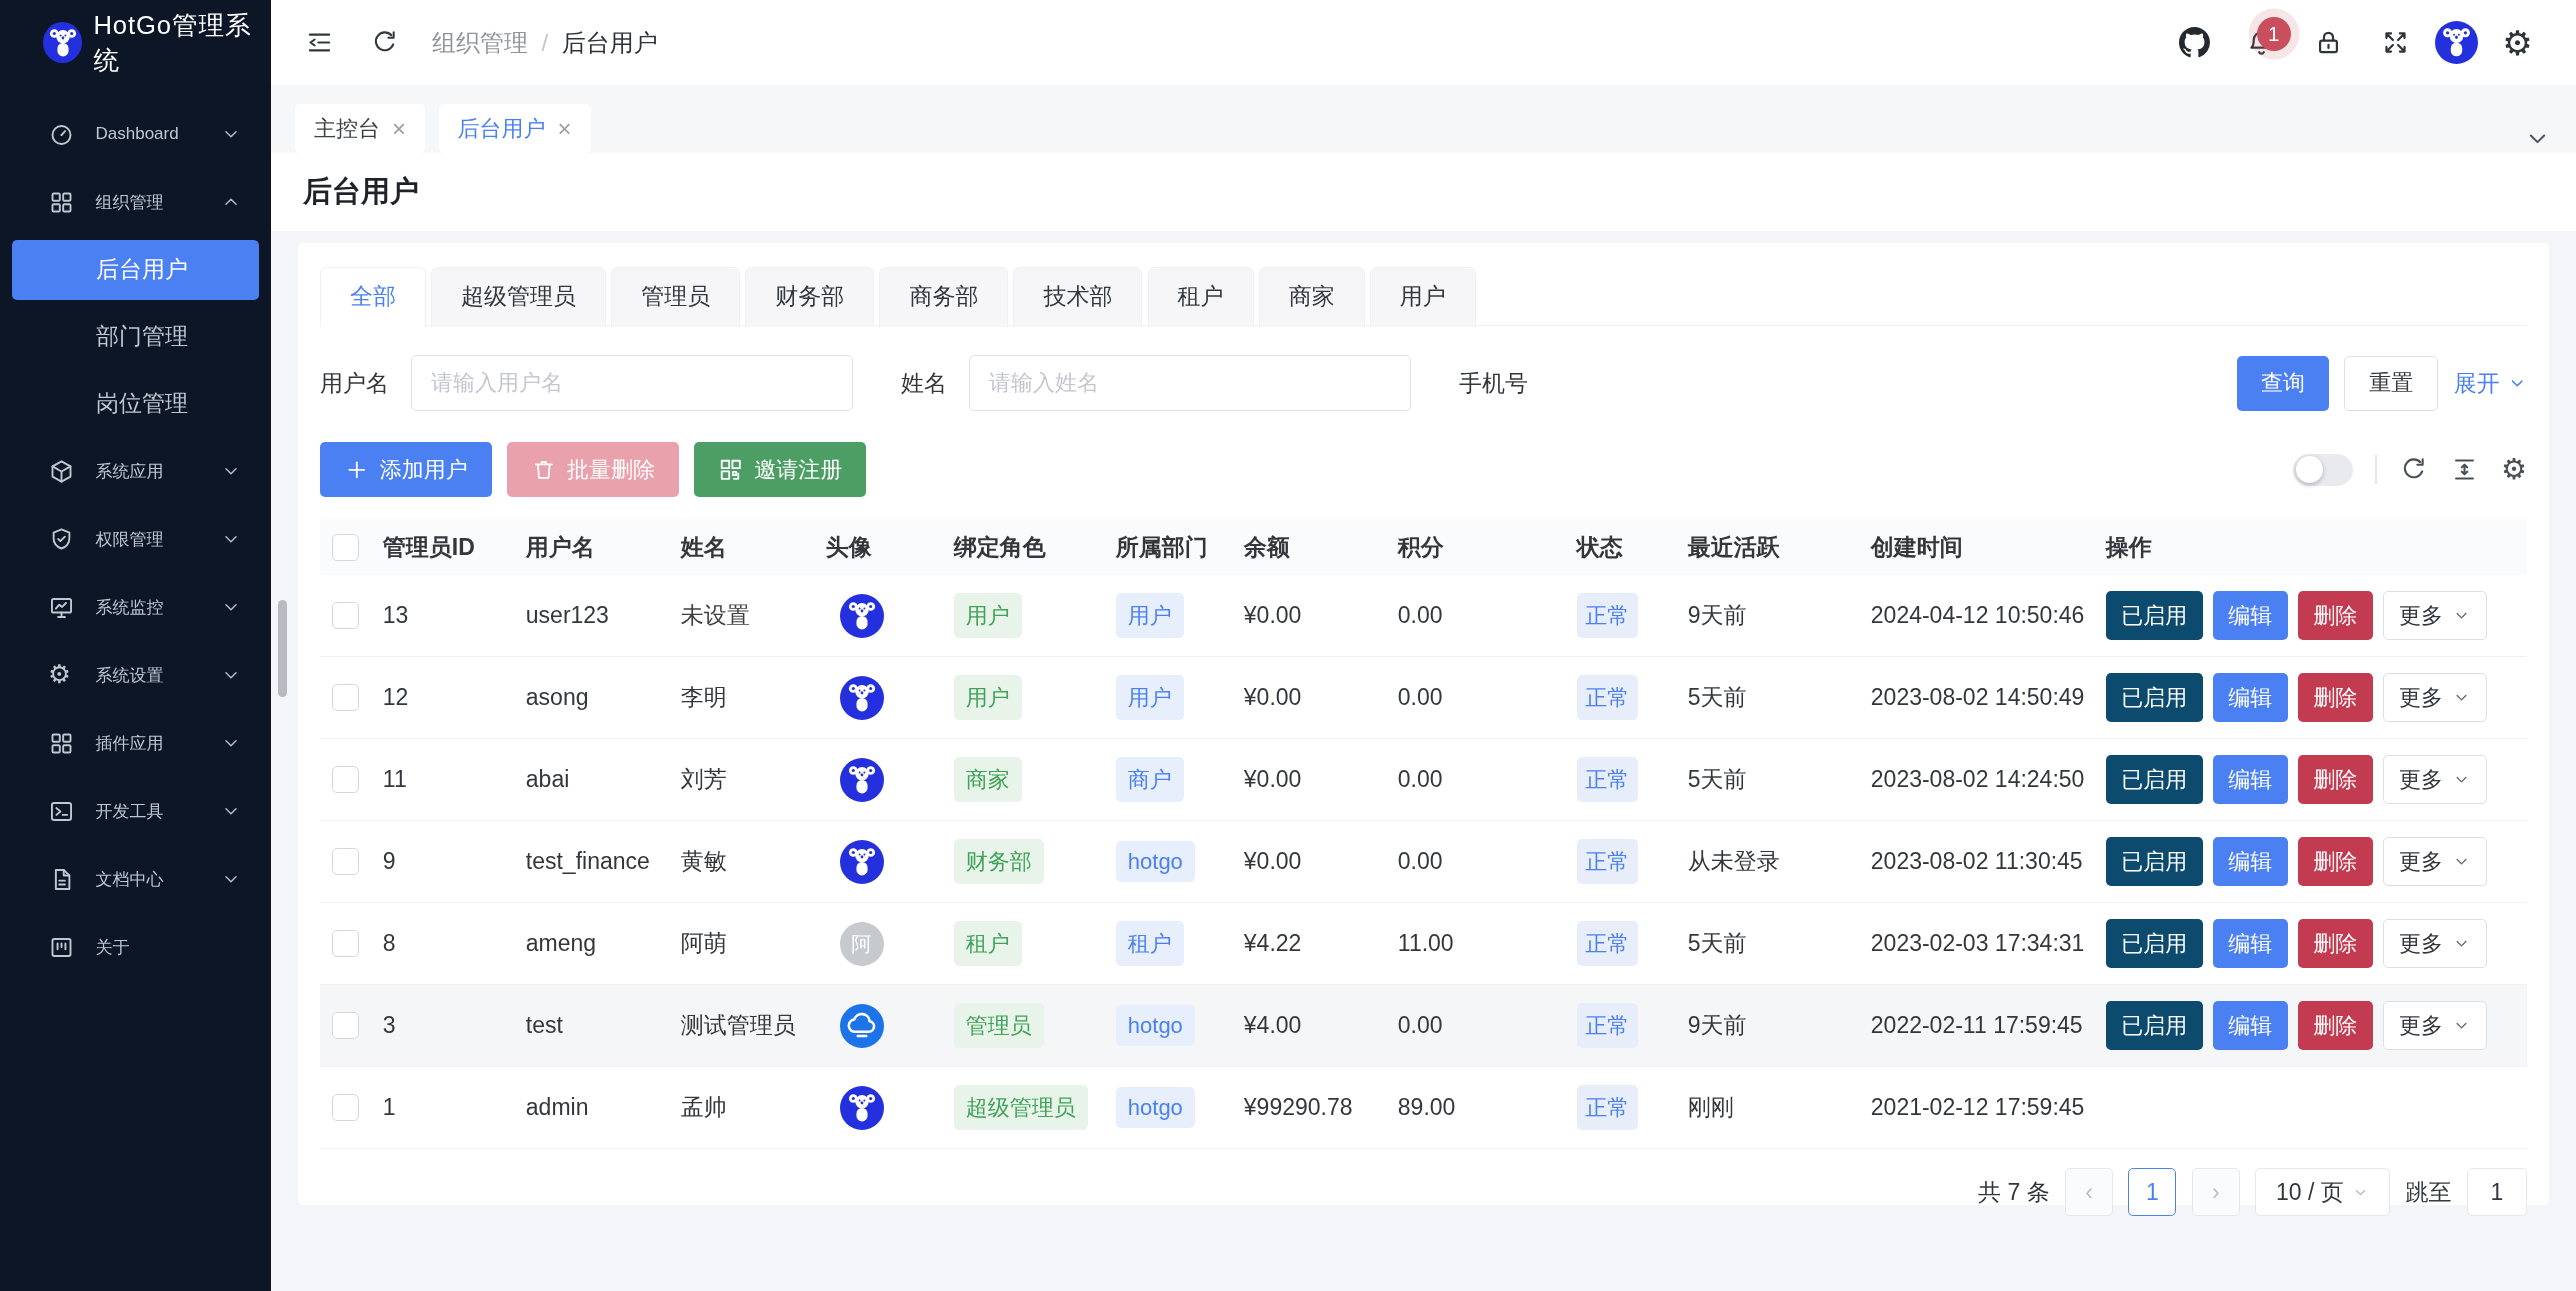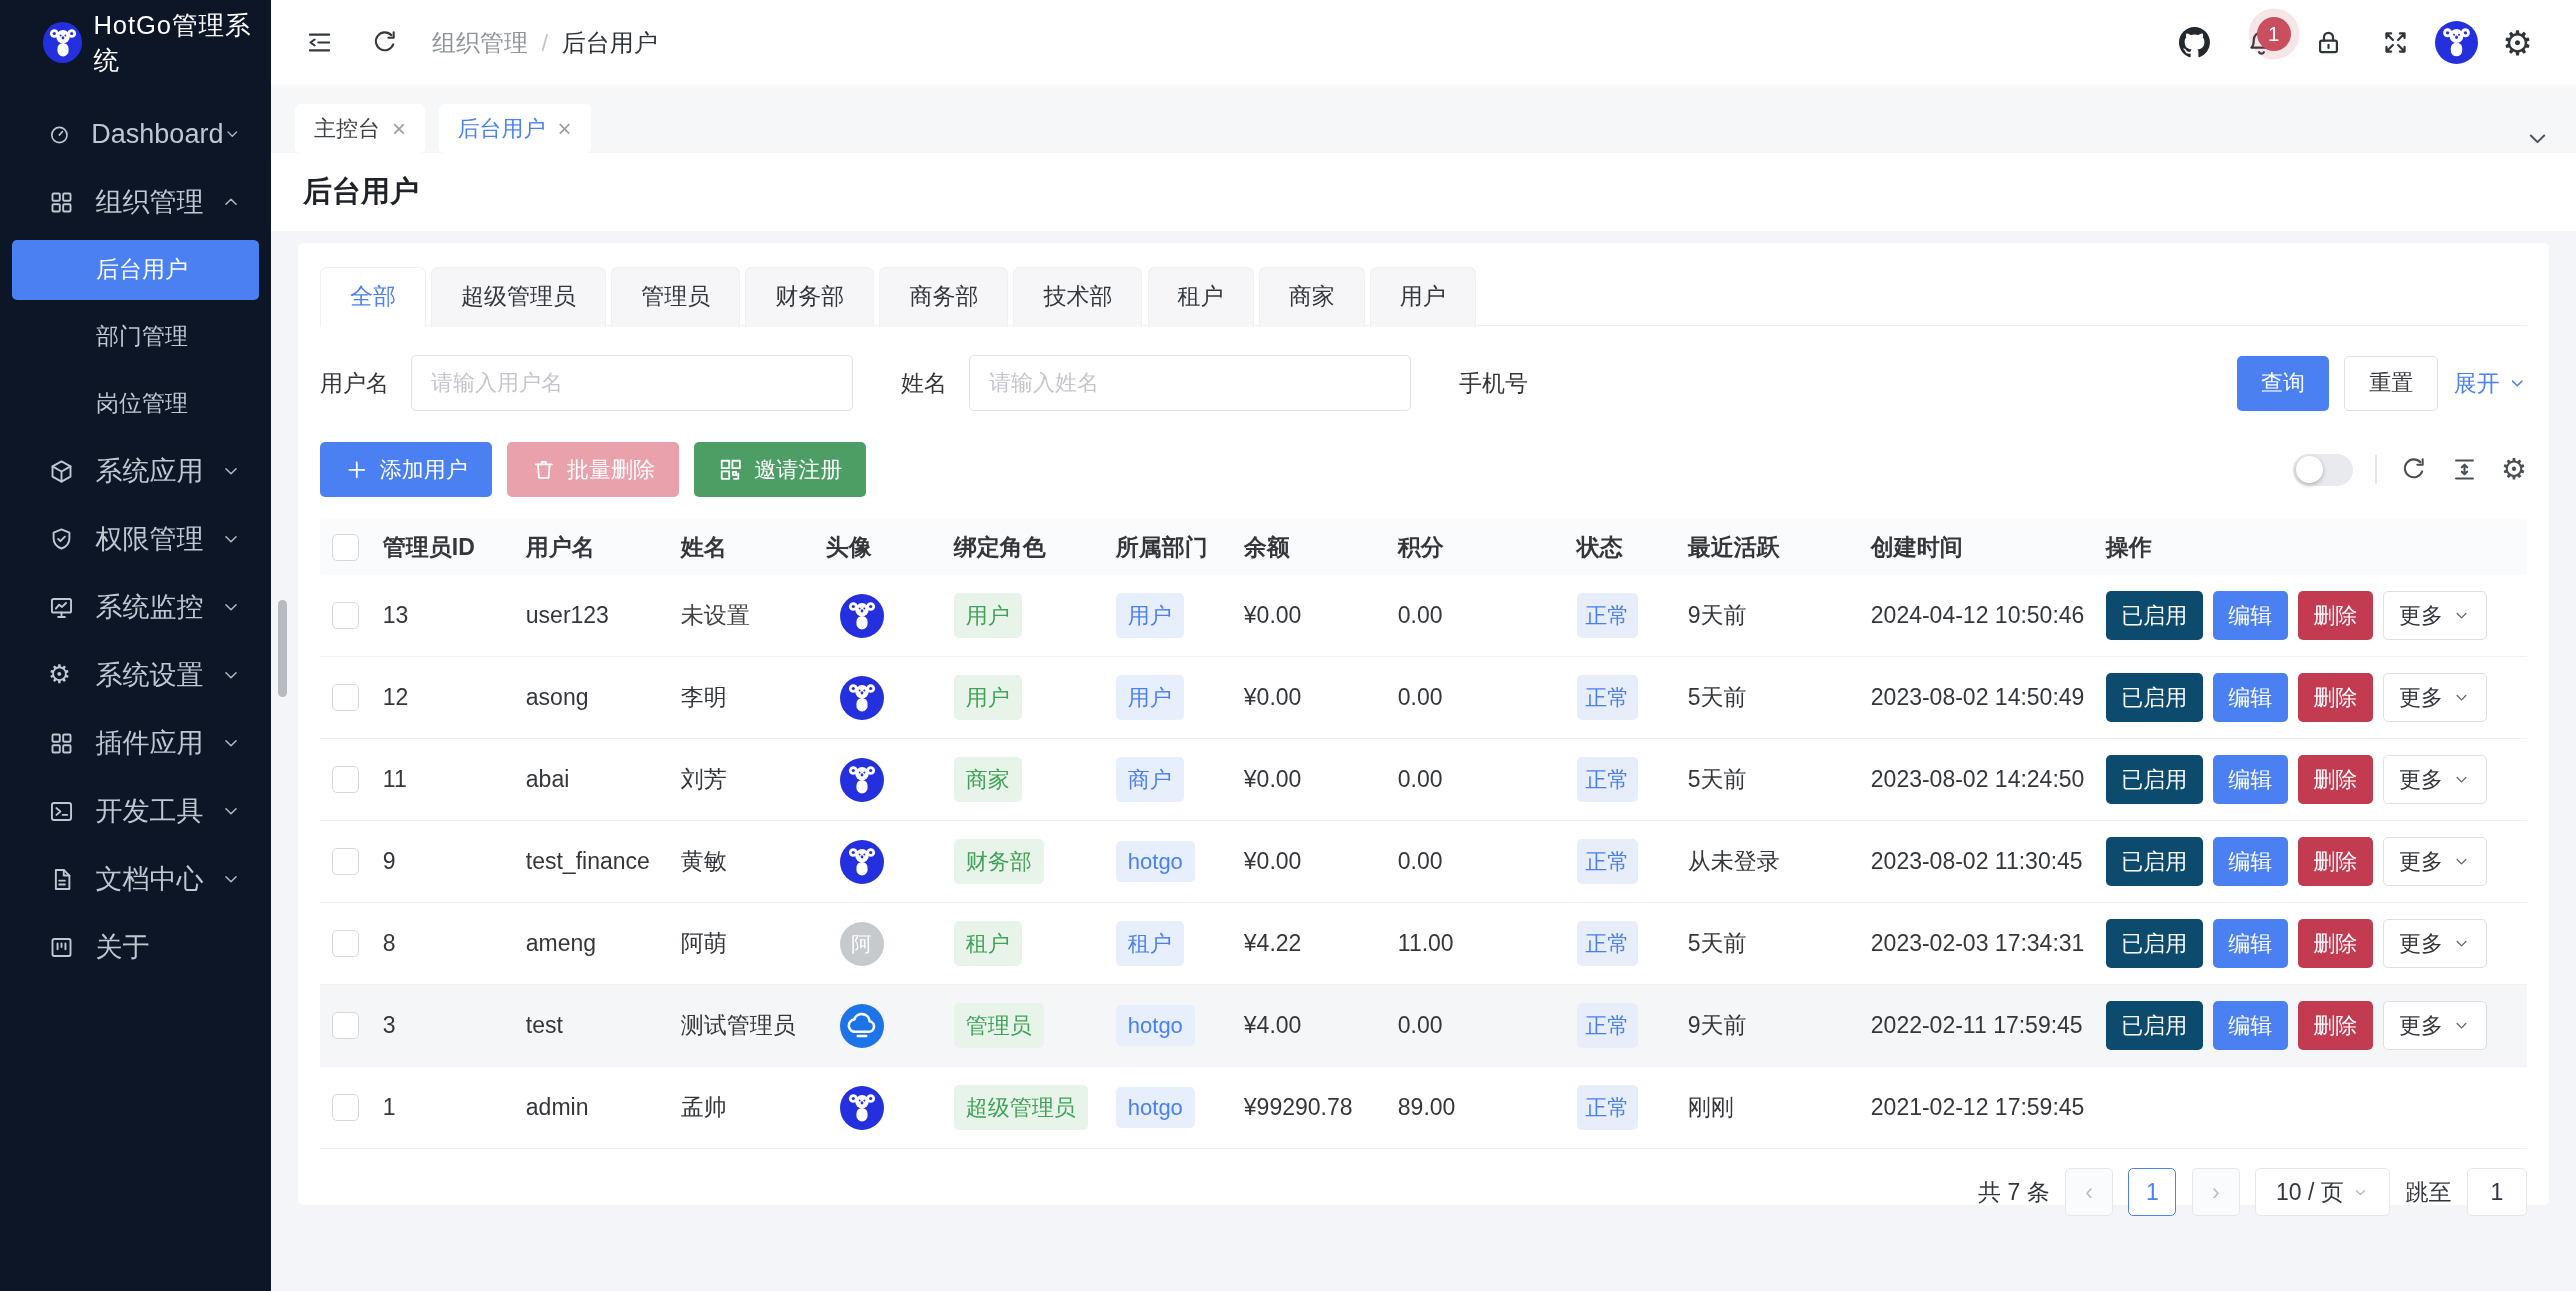--- a/index.html
+++ b/index.html
@@ -9,21 +9,21 @@
   .ic { stroke:currentColor; fill:none; stroke-width:1.7; stroke-linecap:round; stroke-linejoin:round; }
 
   
   .sidebar { position:absolute; left:0; top:0; bottom:0; width:271px; background:#0c1626; z-index:5; }
   .logo-row { display:flex; align-items:center; gap:11px; height:85px; padding-left:43px; }
   .logo-circle { width:41px; height:41px; border-radius:50%; background:#2430dd; display:flex; align-items:center; justify-content:center; }
   .logo-title { color:#fff; font-size:25.6px; font-weight:500; letter-spacing:0.9px; }
   .menu { padding-top:15.4px; }
   .m-item { display:flex; align-items:center; height:68px; padding:0 29px 0 48px; color:#bfc7d2; cursor:pointer; }
   .m-item .micon { width:27px; height:27px; margin-right:20.5px; color:#bfc7d2; }
-  .m-item .mlabel { flex:1; font-size:27px; }
+  .m-item .mlabel { flex:1; font-size:17px; }
   .m-item .mchev { width:22px; height:22px; color:#aeb6c2; }
   .m-child { display:flex; align-items:center; height:67px; padding-left:96px; color:#bfc7d2; font-size:23px; cursor:pointer; }
   .m-child.active { background:#4b80f2; color:#fff; border-radius:5.1px; margin:3.4px 12px; height:60px; padding-left:84px; }
   .gear-glyph { font-size:25.6px; line-height:1; }
 
   
   .scroll-thumb { position:absolute; left:278px; top:600px; width:9.4px; height:97px; background:#b7bac0; border-radius:5.1px; z-index:6; }
 
   
   .main { position:absolute; left:271px; top:0; right:0; bottom:0; }

